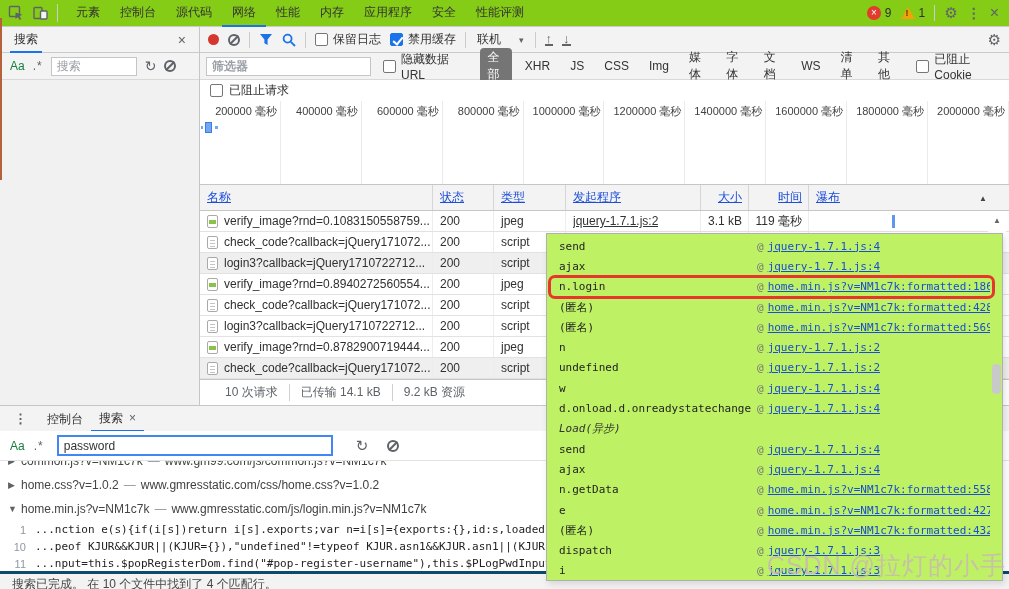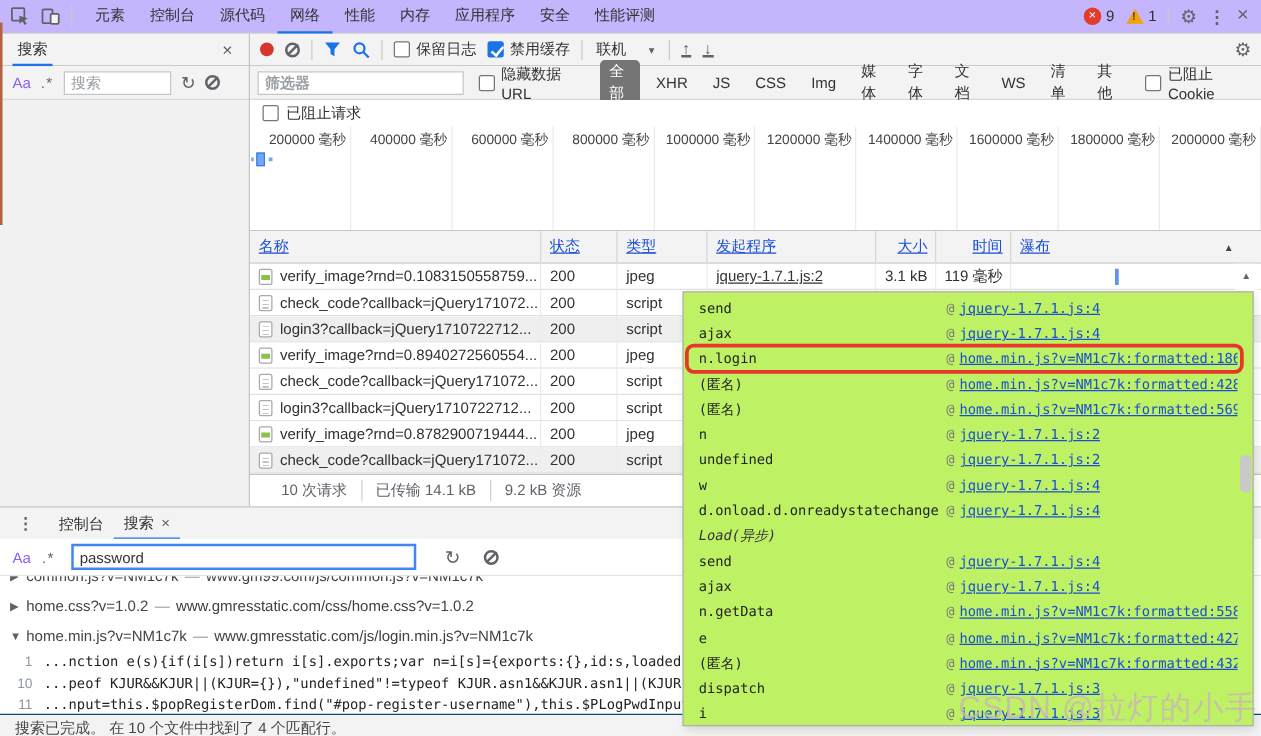--- a/index.html
+++ b/index.html
@@ -11,21 +11,21 @@
   .sep { width:1px; height:16px; background:#ccc; flex:none; }
   .cb { width:13px; height:13px; border:1px solid #767676; border-radius:2px; background:#fff; flex:none; position:relative; }
   .cb.checked { background:#1a73e8; border-color:#1a73e8; }
   .cb.checked::after { content:""; position:absolute; left:4px; top:1px; width:4px; height:8px;
      border:solid #fff; border-width:0 2px 2px 0; transform:rotate(40deg); }
   .ban { width:12px; height:12px; border:2px solid #5f6368; border-radius:50%; position:relative; flex:none; }
   .ban::after { content:""; position:absolute; left:-2px; top:3.2px; width:12px; height:1.6px; background:#5f6368; transform:rotate(-45deg); }
   .glyph { color:#5f6368; }
 
   
-  .main-tabs { position:absolute; left:0; top:0; width:1009px; height:27px; background:#c4b5fd;
+  .main-tabs { position:absolute; left:0; top:0; width:1009px; height:27px; background:#84cc16;
      border-bottom:1px solid #cacaca; display:flex; align-items:center; }
   .tool-icons { display:flex; align-items:center; gap:8px; padding:0 8px; }
   .mtab { height:27px; line-height:25px; padding:0 10px; color:#333; cursor:default; }
   .mtab.active { border-bottom:2px solid #1a73e8; }
   .right-cluster { margin-left:auto; display:flex; align-items:center; gap:9px; padding-right:10px; }
   .err-badge { display:flex; align-items:center; gap:4px; }
   .err-dot { width:14px; height:14px; border-radius:50%; background:#e33b2e; color:#fff; font-size:10px;
      line-height:14px; text-align:center; }
   .err-dot::after { content:"×"; }
   .warn-tri { width:0; height:0; border-left:7px solid transparent; border-right:7px solid transparent;
@@ -44,21 +44,21 @@
      border-bottom:1px solid #cacaca; display:flex; align-items:center; gap:9px; padding:0 8px; }
   .rec-dot { width:11px; height:11px; border-radius:50%; background:#d4372e; flex:none; }
   .label-cb { display:flex; align-items:center; gap:5px; color:#333; }
   .throttle { display:flex; align-items:center; gap:18px; color:#333; padding:0 2px; }
   .updl { font-size:13px; line-height:11px; color:#5f6368; border-bottom:2px solid #5f6368; padding:0 1px; }
   .row2-right .gear { margin-left:auto; }
 
   
   .row3-left { position:absolute; left:0; top:53px; width:200px; height:27px; background:#f3f3f3;
      border-bottom:1px solid #d9d9d9; display:flex; align-items:center; gap:8px; padding:0 10px; }
-  .aa { color:#8b5cf6; font-size:12px; }
+  .aa { color:#15803d; font-size:12px; }
   .regx { color:#5f6368; font-size:12px; letter-spacing:1px; }
   .ti { background:#fff; border:1px solid #c5c5c5; height:19px; font:12px "Liberation Sans",sans-serif;
      padding:0 5px; color:#333; outline:none; }
   .ti::placeholder { color:#9aa0a6; }
   .row3-left .ti { width:86px; }
   .row3-left .glyph-refresh { font-size:14px; color:#5f6368; }
   .row3-right { position:absolute; left:200px; top:53px; width:809px; height:27px; background:#f3f3f3;
      border-bottom:1px solid #d9d9d9; display:flex; align-items:center; padding:0 6px; }
   .row3-right .ti { width:165px;font-weight:bold; }
   .row3-right .label-cb { margin-left:12px; }
@@ -138,21 +138,21 @@
   .frow.clipped { margin-top:-12px; }
   .caret { width:13px; font-size:9px; color:#5f6368; flex:none; }
   .fname { color:#444; }
   .fdash { color:#9097a0; padding:0 5px; }
   .furl { color:#404040; }
   .mrow { height:17px; display:flex; align-items:center; white-space:nowrap; font-family:"DejaVu Sans Mono",monospace; font-size:11px; }
   .mnum { width:26px; text-align:right; color:#9097a0; flex:none; margin-right:9px; font-family:"Liberation Sans",sans-serif; font-size:11px; }
   .mcode { color:#222; }
 
   .status-bar { position:absolute; left:0; top:571px; width:1009px; height:18px; background:#f3f3f3;
-     border-top:1px solid #0c4a6e; color:#474747; padding:2px 0 0 12px; white-space:nowrap; overflow:hidden; }
+     border-top:3px solid #0c4a6e; color:#474747; padding:2px 0 0 12px; white-space:nowrap; overflow:hidden; }
 
   
   .popup { position:absolute; left:546px; top:233px; width:457px; height:348px; background:#bef264;
      border:1px solid #b0b0b0; box-shadow:2px 3px 7px rgba(0,0,0,.12); z-index:10; padding-top:2px; overflow:hidden; }
   .frame { height:20.3px; display:flex; align-items:center; padding:0 12px; position:relative;
      font-family:"DejaVu Sans Mono",monospace; font-size:11px; }
   .fn { width:198px; flex:none; color:#222; overflow:hidden; white-space:nowrap; }
   .frame.async .fn { font-style:italic; color:#333; }
   .at-part { white-space:nowrap; overflow:hidden; }
   .at-sym { color:#777; padding-right:4px; }

